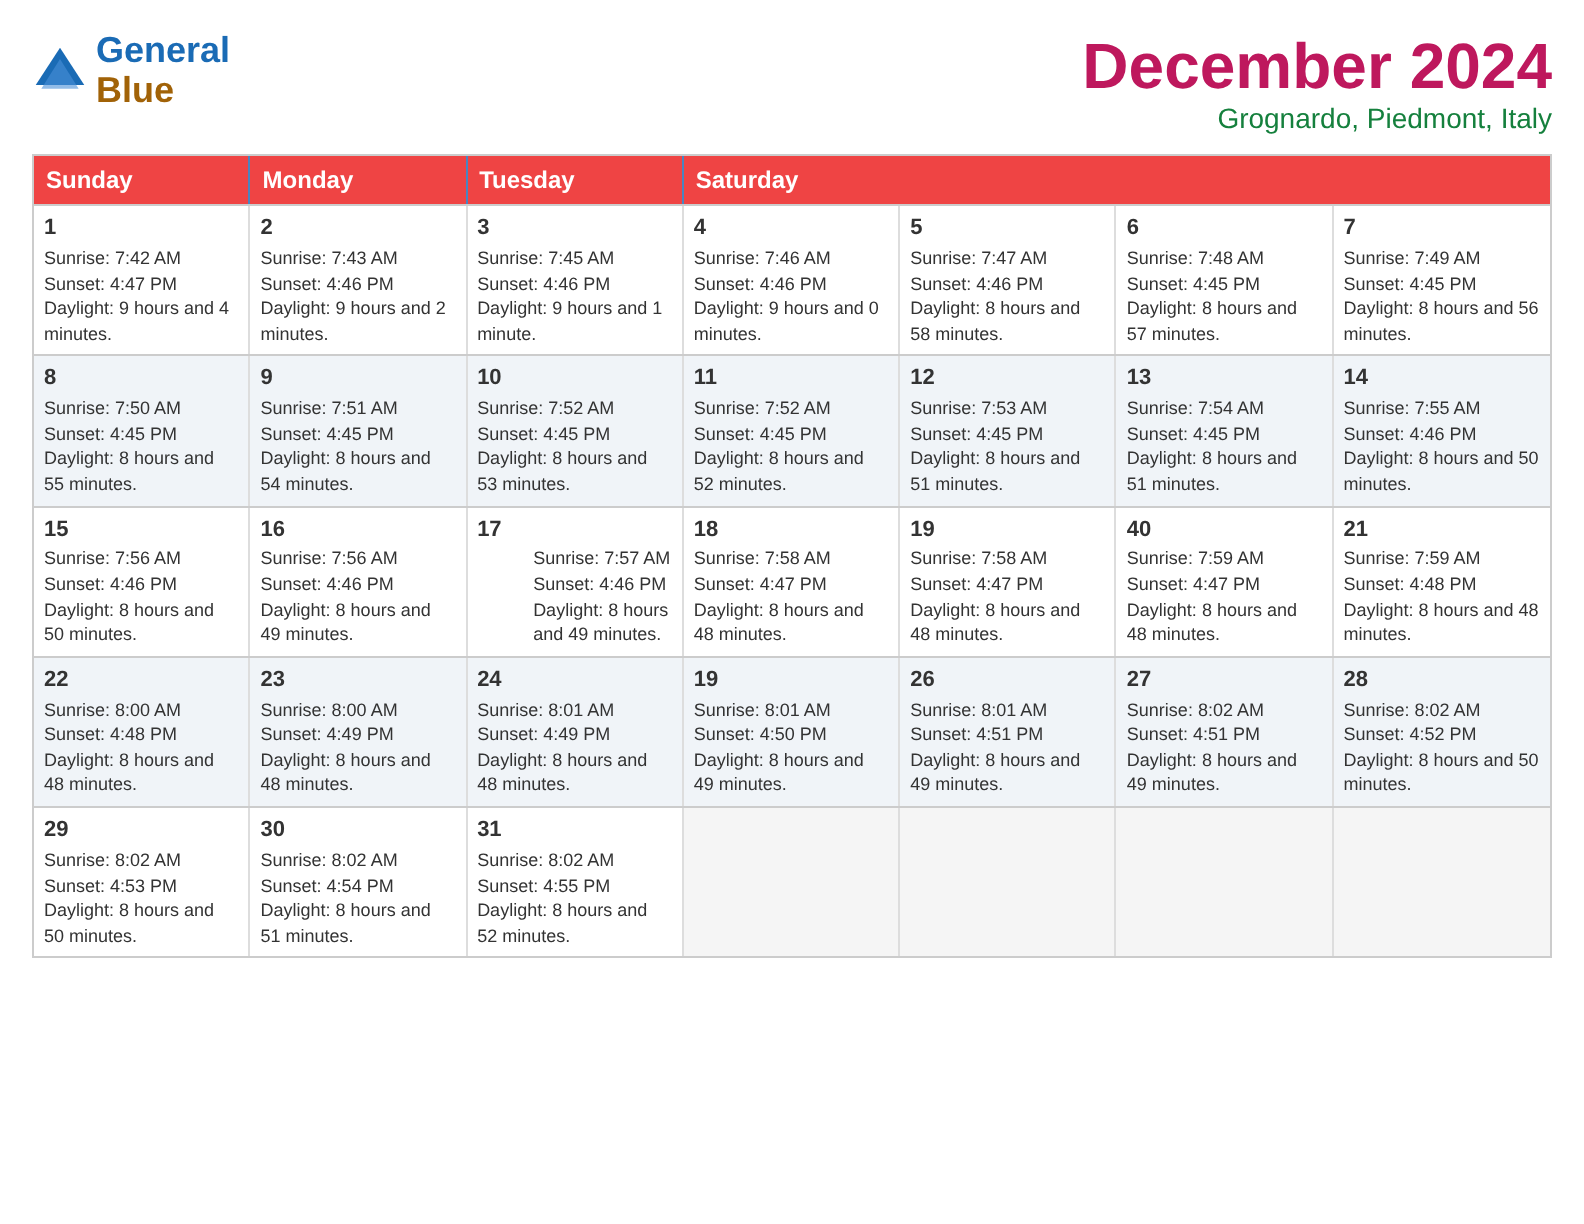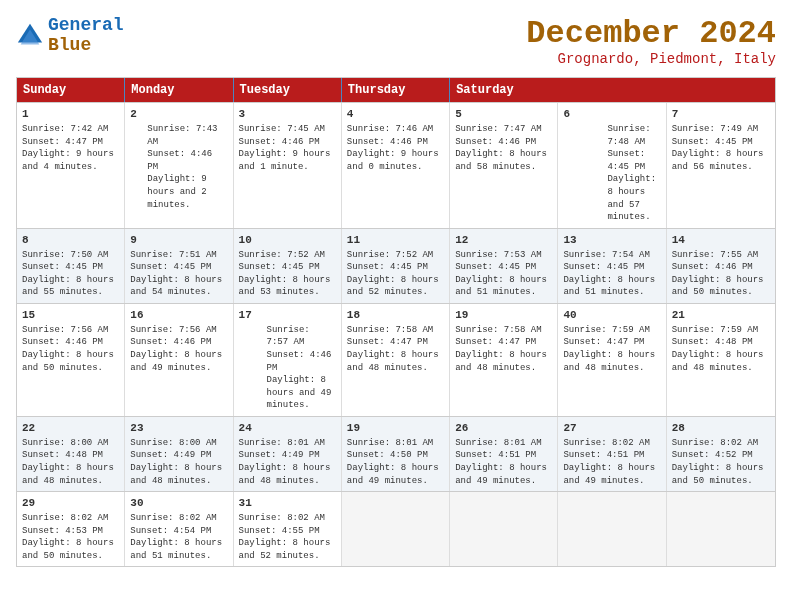--- a/index.html
+++ b/index.html
@@ -9,21 +9,20 @@
       width: 792px;
       height: 612px;
       overflow: hidden;
     }
     .page {
       width: 792px;
       height: 481px;
       padding: 16px;
       display: flex;
       flex-direction: column;
-      font-family: Liberation Mono, monospace;
     }
     .header {
       display: flex;
       justify-content: space-between;
       align-items: flex-start;
       margin-bottom: 10px;
     }
     .logo {
       display: flex;
       align-items: center;
@@ -41,37 +40,37 @@
     .logo-icon {
       width: 28px;
       height: 28px;
     }
     .title-block {
       text-align: right;
     }
     .month-title {
       font-size: 32px;
       font-weight: bold;
-      color: #a16207;
+      color: #be185d;
       line-height: 1.1;
     }
     .subtitle {
       font-size: 14px;
-      color: #b91c1c;
+      color: #15803d;
     }
     .calendar {
       flex: 1;
       display: flex;
       flex-direction: column;
       border: 1px solid #ccc;
     }
     .cal-header {
       display: grid;
       grid-template-columns: repeat(7, 1fr);
-      background: #b91c1c;
+      background: #ef4444;
     }
     .cal-header-cell {
       color: #fff;
       font-size: 12px;
       font-weight: bold;
       padding: 5px 6px;
       text-align: left;
       border-right: 1px solid #4a85c0;
     }
     .cal-header-cell:last-child { border-right: none; }
@@ -129,34 +128,33 @@
       <div class="month-title">December 2024</div>
       <div class="subtitle">Grognardo, Piedmont, Italy</div>
     </div>
   </div>
 
   <div class="calendar">
     <div class="cal-header">
     <div class="cal-header-cell">Sunday</div>
         <div class="cal-header-cell">Monday</div>
         <div class="cal-header-cell">Tuesday</div>
-        <div class="cal-header-cell">Thursday</div>
         <div class="cal-header-cell">Saturday</div>
       </div>
     <div class="cal-body">
     <div class="cal-row">
           <div class="cal-cell">
             <span class="day-num">1</span>
             <div class="info" style="white-space: pre-line;">Sunrise: 7:42 AM
 Sunset: 4:47 PM
 Daylight: 9 hours and 4 minutes.</div>
           </div>
           <div class="cal-cell">
             <span class="day-num">2</span>
-            <div class="info" style="white-space: pre-line; margin-left: 17px;">Sunrise: 7:43 AM
+            <div class="info" style="white-space: pre-line;">Sunrise: 7:43 AM
 Sunset: 4:46 PM
 Daylight: 9 hours and 2 minutes.</div>
           </div>
           <div class="cal-cell">
             <span class="day-num">3</span>
             <div class="info" style="white-space: pre-line;">Sunrise: 7:45 AM
 Sunset: 4:46 PM
 Daylight: 9 hours and 1 minute.</div>
           </div>
           <div class="cal-cell">
@@ -166,21 +164,21 @@
 Daylight: 9 hours and 0 minutes.</div>
           </div>
           <div class="cal-cell">
             <span class="day-num">5</span>
             <div class="info" style="white-space: pre-line;">Sunrise: 7:47 AM
 Sunset: 4:46 PM
 Daylight: 8 hours and 58 minutes.</div>
           </div>
           <div class="cal-cell">
             <span class="day-num">6</span>
-            <div class="info" style="white-space: pre-line; margin-left: 44px;">Sunrise: 7:48 AM
+            <div class="info" style="white-space: pre-line;">Sunrise: 7:48 AM
 Sunset: 4:45 PM
 Daylight: 8 hours and 57 minutes.</div>
           </div>
           <div class="cal-cell">
             <span class="day-num">7</span>
             <div class="info" style="white-space: pre-line;">Sunrise: 7:49 AM
 Sunset: 4:45 PM
 Daylight: 8 hours and 56 minutes.</div>
           </div>
         </div>

